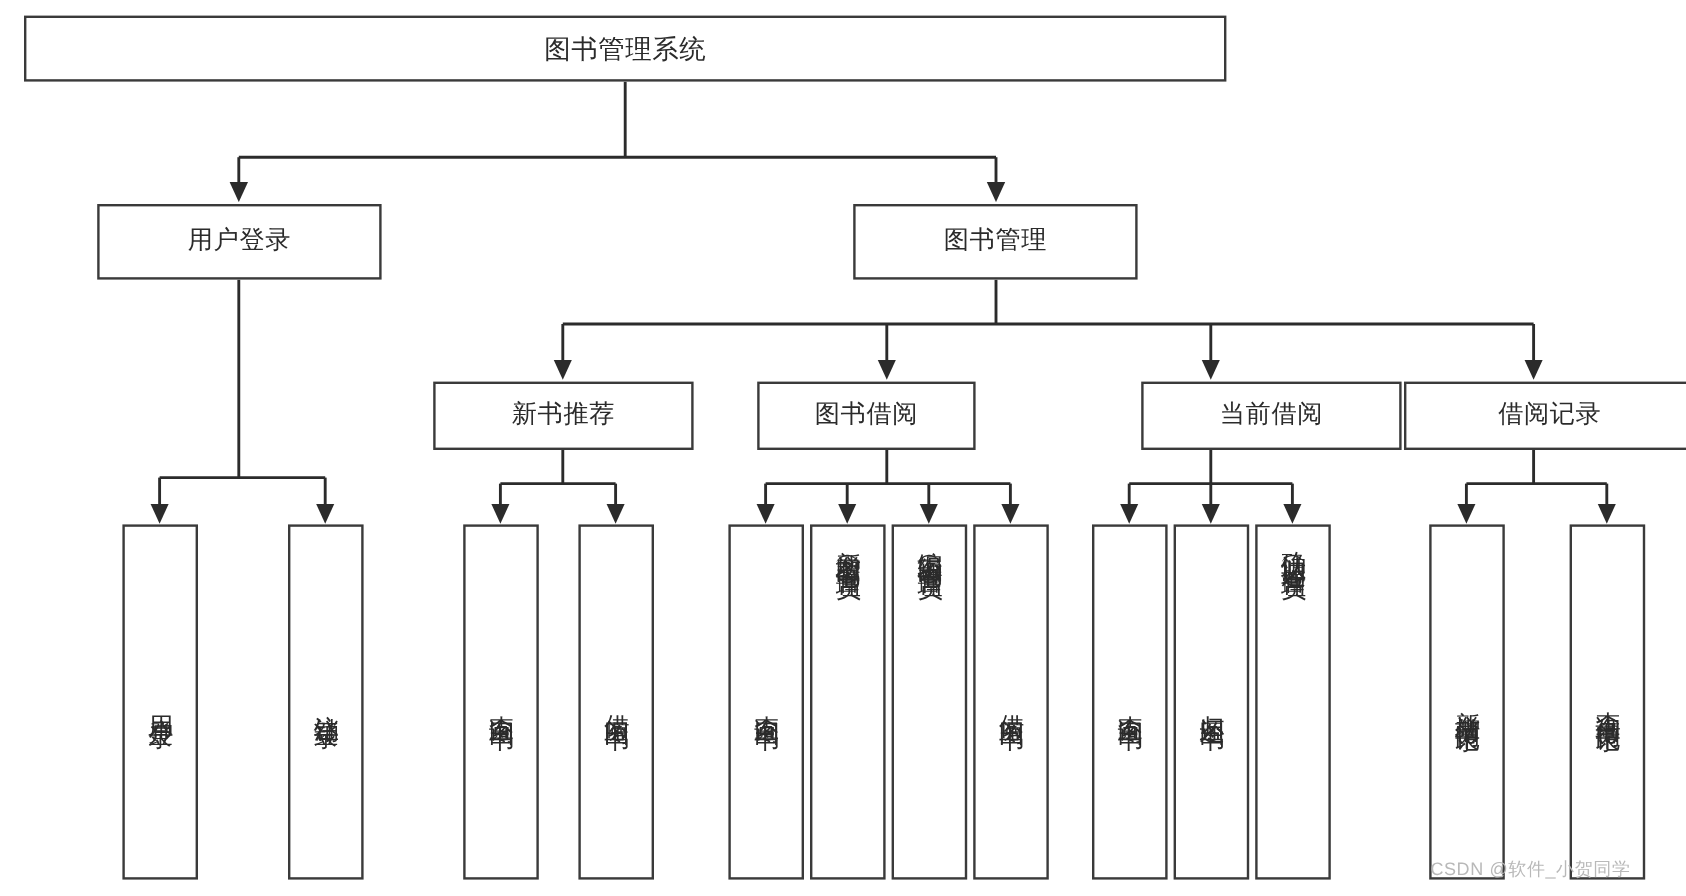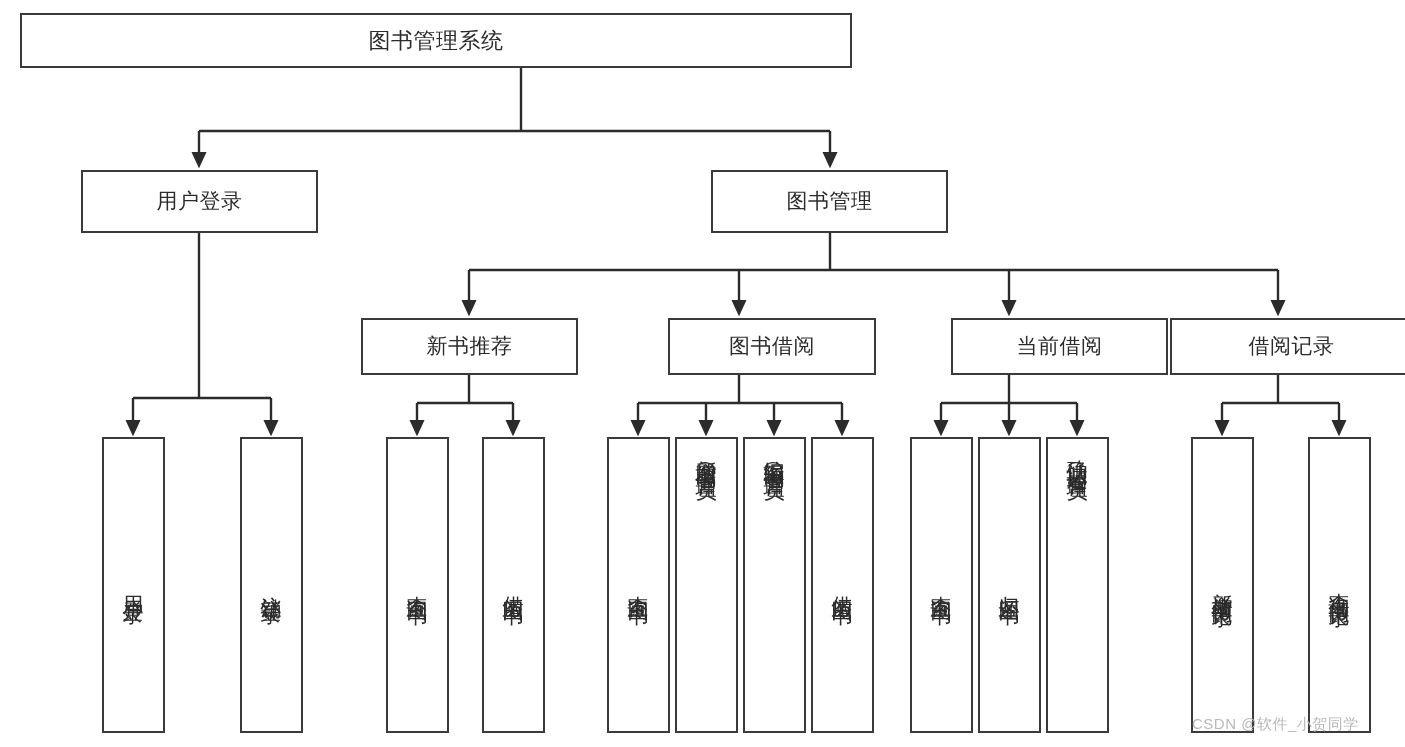--- a/index.html
+++ b/index.html
@@ -125,37 +125,37 @@
       <path d="M 1009 403 L 1009 428" marker-end="url(#arrow)"></path>
       <path d="M 1077 403 L 1077 428" marker-end="url(#arrow)"></path>
 
       <path d="M 1278 375 L 1278 403"></path>
       <path d="M 1222 403 L 1339 403"></path>
       <path d="M 1222 403 L 1222 428" marker-end="url(#arrow)"></path>
       <path d="M 1339 403 L 1339 428" marker-end="url(#arrow)"></path>
     </g>
   </svg>
 
-  <div class="node root h-node" style="left:20px; top:13px; width:832px; height:55px;">
+  <div class="node root h-node" style="left:20px; top:13px; width:1002px; height:55px;">
     <span class="node-label">图书管理系统</span>
   </div>
 
   <div class="node h-node" style="left:81px; top:170px; width:237px; height:63px;">
     <span class="node-label">用户登录</span>
   </div>
 
   <div class="node h-node" style="left:711px; top:170px; width:237px; height:63px;">
     <span class="node-label">图书管理</span>
   </div>
 
   <div class="node h-node" style="left:361px; top:318px; width:217px; height:57px;">
     <span class="node-label">新书推荐</span>
   </div>
 
-  <div class="node h-node" style="left:668px; top:318px; width:208px; height:57px;">
+  <div class="node h-node" style="left:631px; top:318px; width:182px; height:57px;">
     <span class="node-label">图书借阅</span>
   </div>
 
   <div class="node h-node" style="left:951px; top:318px; width:217px; height:57px;">
     <span class="node-label">当前借阅</span>
   </div>
 
   <div class="node h-node" style="left:1170px; top:318px; width:243px; height:57px;">
     <span class="node-label">借阅记录</span>
   </div>

